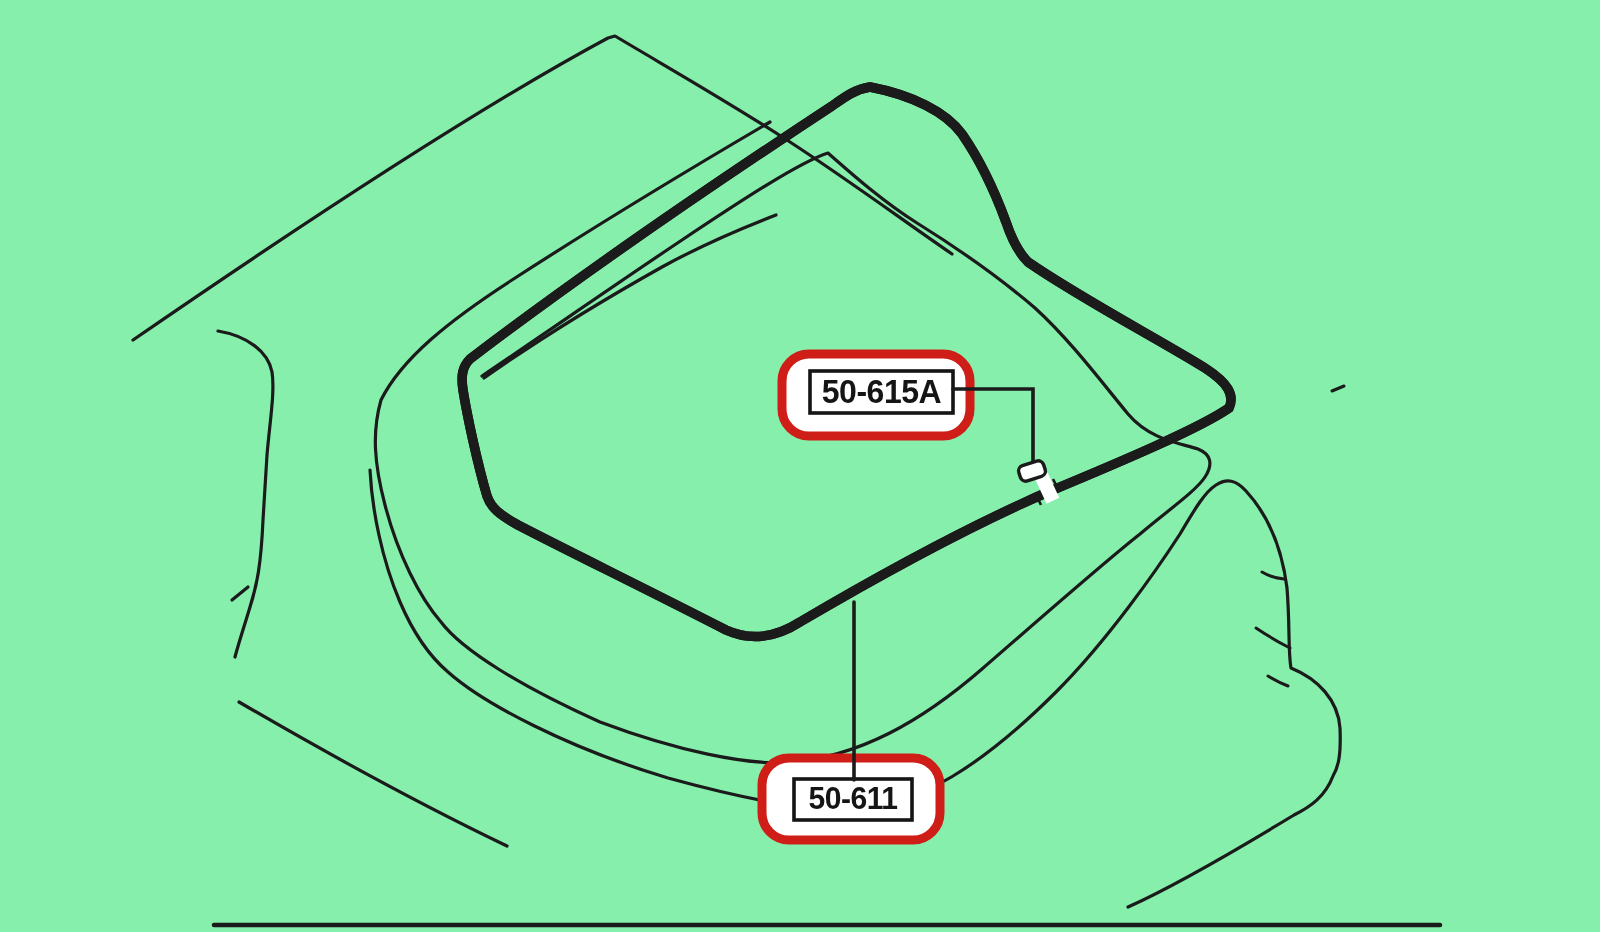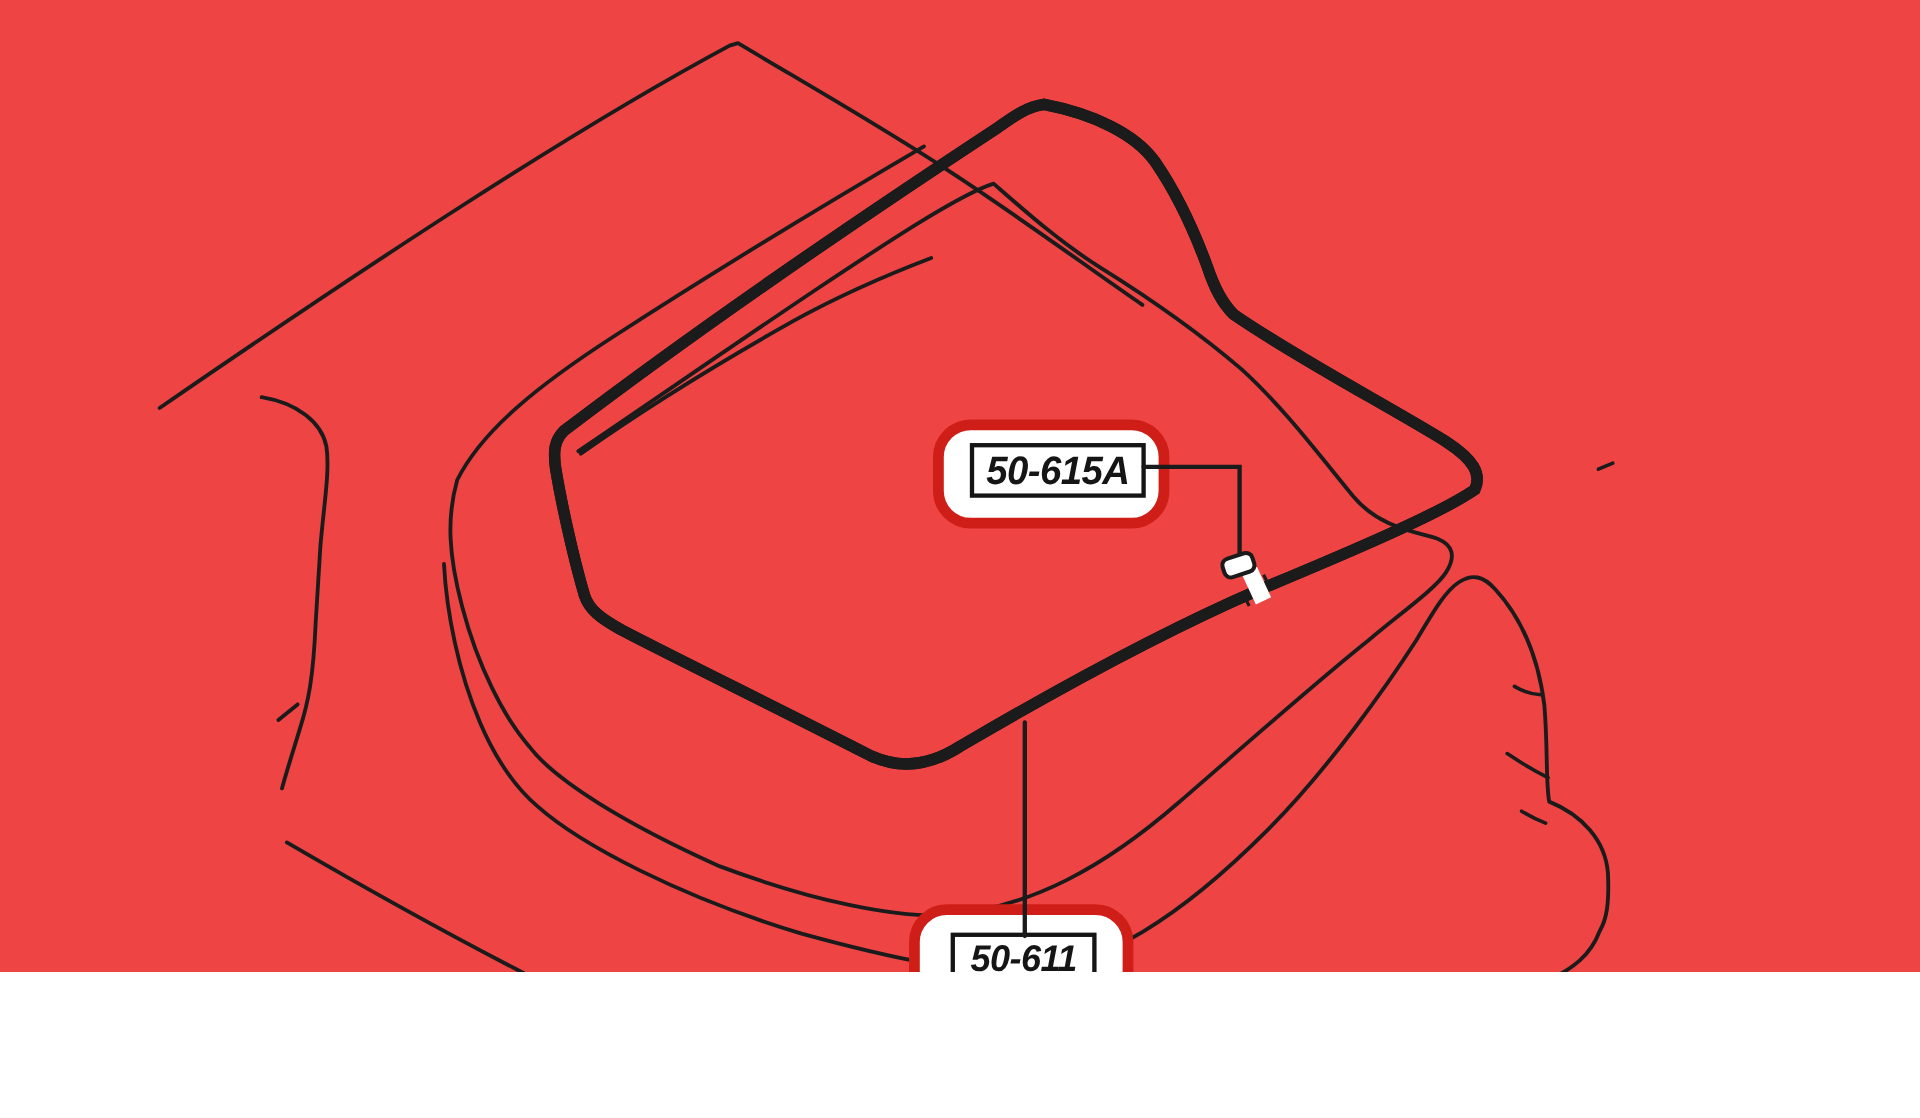--- a/index.html
+++ b/index.html
@@ -4,25 +4,24 @@
 <style>
   html, body {
     margin: 0;
     padding: 0;
     background: #ffffff;
     font-family: "Liberation Sans", sans-serif;
   }
   .stage {
     position: relative;
     width: 1600px;
-    height: 810px;
-    background: #ef4444;
+    height: 932px;
+    background: #86efac;
     overflow: hidden;
     outline: 1px solid #ececec;
-    font-style: italic;
   }
   .stage svg {
     position: absolute;
     inset: 0;
     display: block;
   }
   .callout-text {
     position: absolute;
     display: flex;
     align-items: center;

